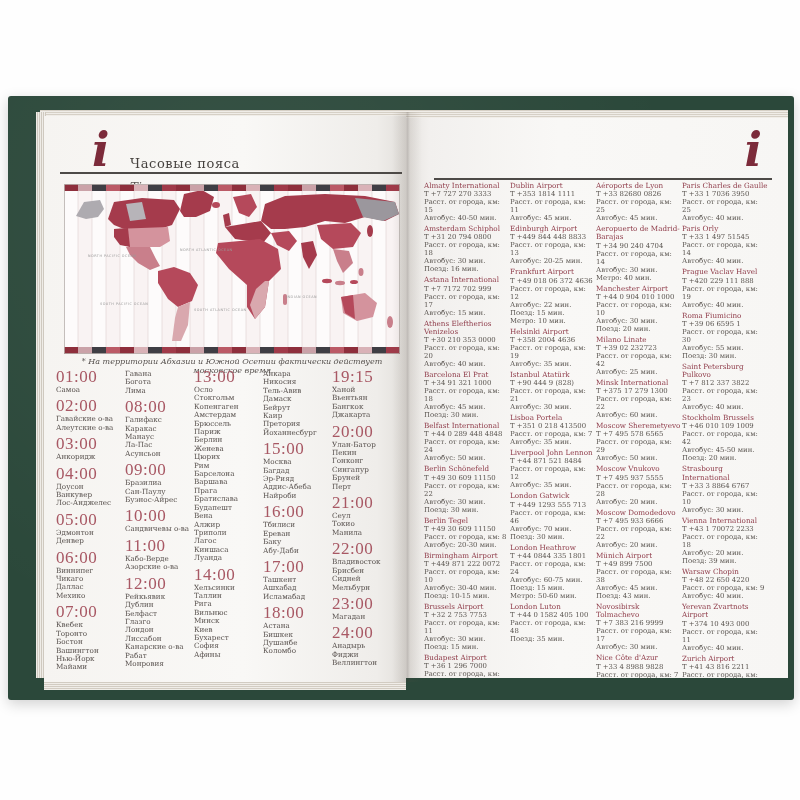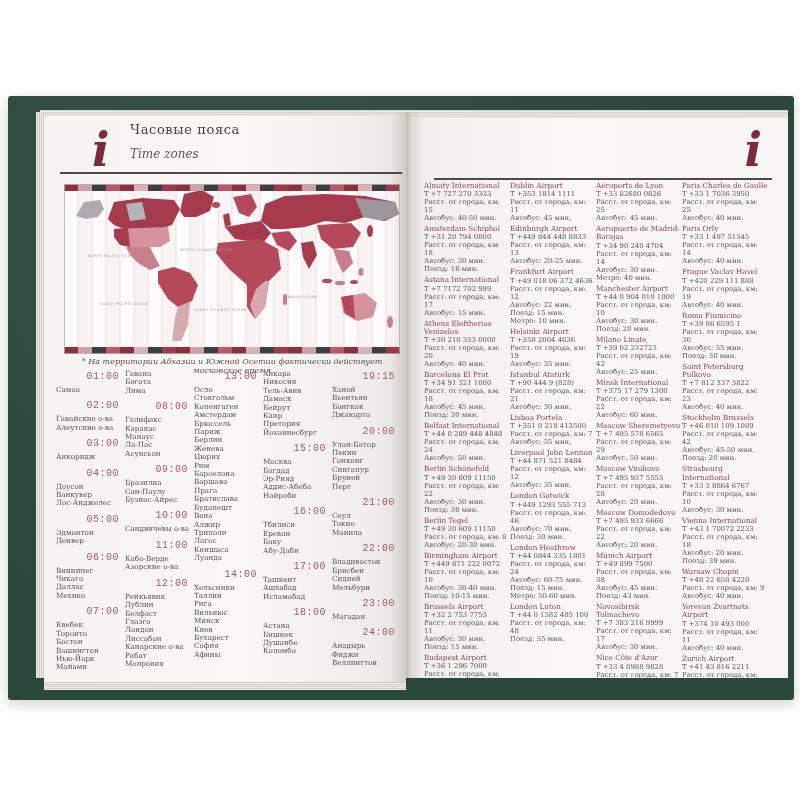--- a/index.html
+++ b/index.html
@@ -58,23 +58,23 @@
     position:absolute;left:20px;top:241px;width:336px;text-align:center;
     font-size:8px;font-style:italic;color:#55504d;
   }
   
   .tz-area{
     position:absolute;left:12px;top:254px;width:346px;height:300px;
     display:flex;gap:6px;
   }
   .tz-col{width:63px;flex:0 0 auto;}
   .tz-time{
-    font-family:Liberation Mono, monospace;
-    font-size:10px;line-height:13px;color:#a85864;
-    letter-spacing:.5px;margin:5px 0 3px 0;text-align:right;
+    font-family:Liberation Serif, serif;
+    font-size:17px;line-height:13px;color:#a85864;
+    letter-spacing:.5px;margin:5px 0 3px 0;
   }
   .tz-col > .tz-time:first-child{margin-top:0;}
   .tz-city{font-size:7.2px;line-height:8.4px;color:#57504d;white-space:nowrap;}
   
   .ap-area{
     position:absolute;left:18px;top:64px;width:362px;height:490px;
     display:flex;
   }
   .ap-col{width:86px;flex:0 0 auto;}
   .ap-entry{margin-bottom:3px;}
@@ -84,21 +84,21 @@
 </head>
 <body>
 
 <div class="cover"></div>
 <div class="page-stack-top"></div>
 <div class="page-stack-left"></div>
 <div class="page-stack-bottom"></div>
 
 <div class="page page-left">
   <div class="info-glyph" style="left:48px;top:14px;">i</div>
-  <div class="hdr-block" style="left:86px;top:6px;">
+  <div class="hdr-block" style="left:86px;top:40px;">
     <div class="hdr-ru">Часовые пояса</div>
     <div class="hdr-en">Time zones</div>
   </div>
   <div class="hdr-rule" style="left:16px;top:56px;width:342px;"></div>
 
   <div class="map-wrap">
     <svg width="336" height="170" viewBox="0 0 336 170">
       <g id="zone-bands">
           <rect x="0" y="7" width="14" height="156" fill="#fdfbfb"></rect>
           <line x1="0" x2="0" y1="7" y2="163" stroke="#ddd2d2" stroke-width="0.6"></line>

